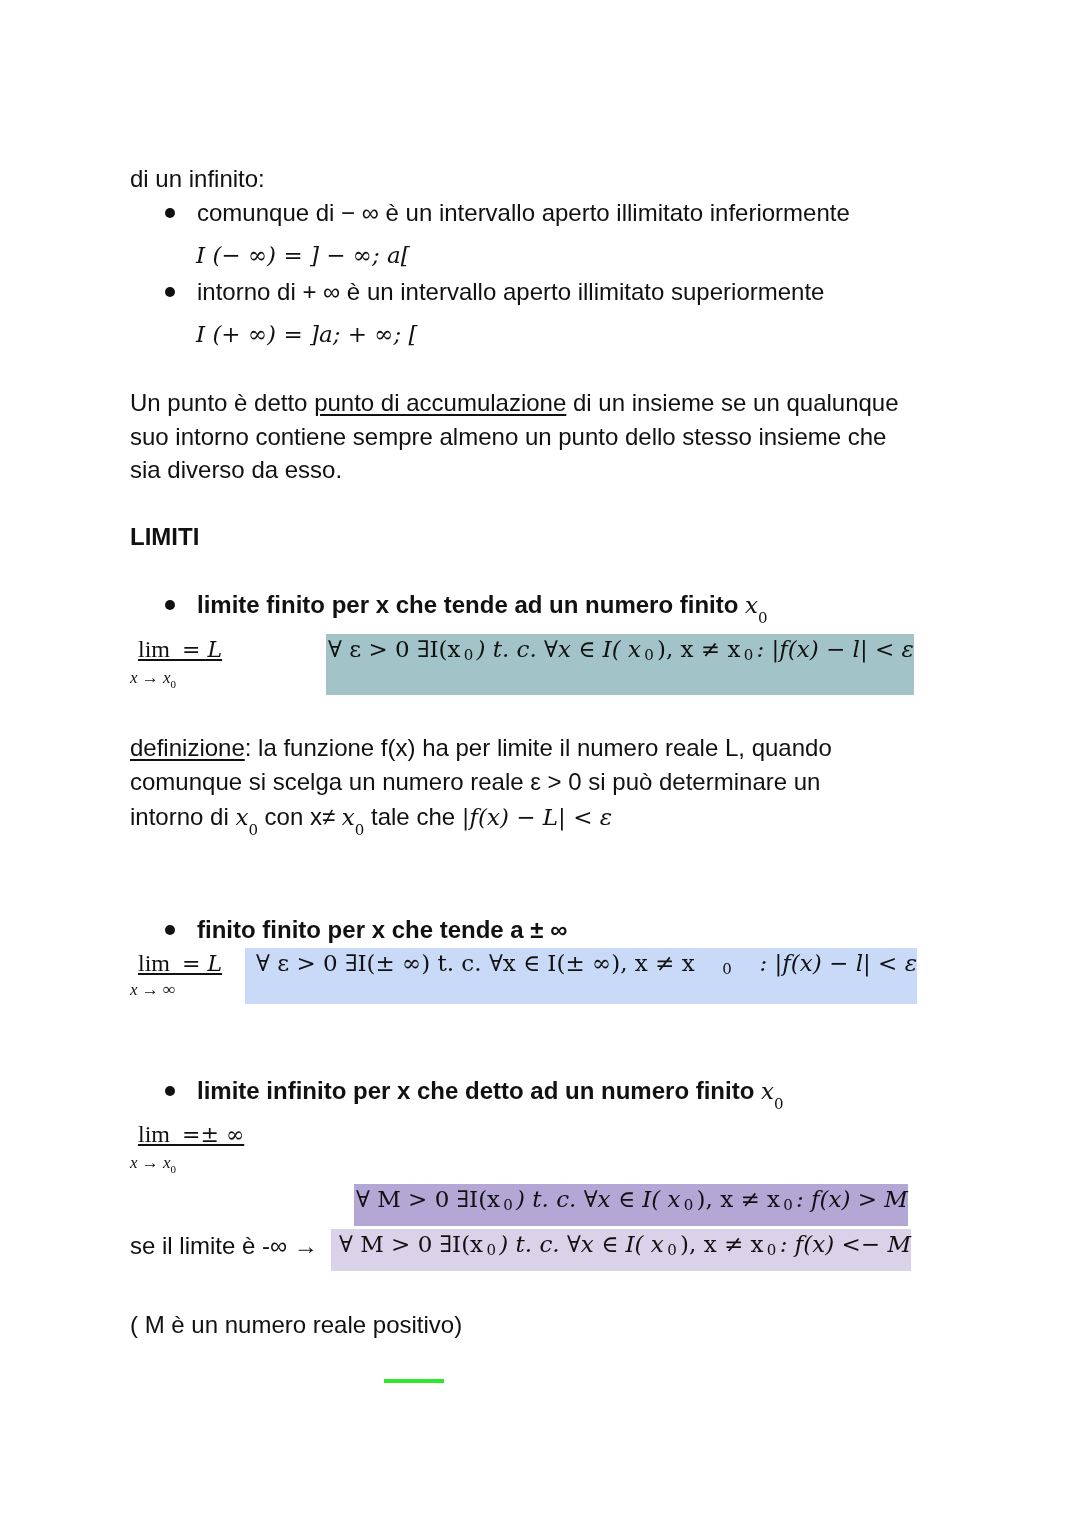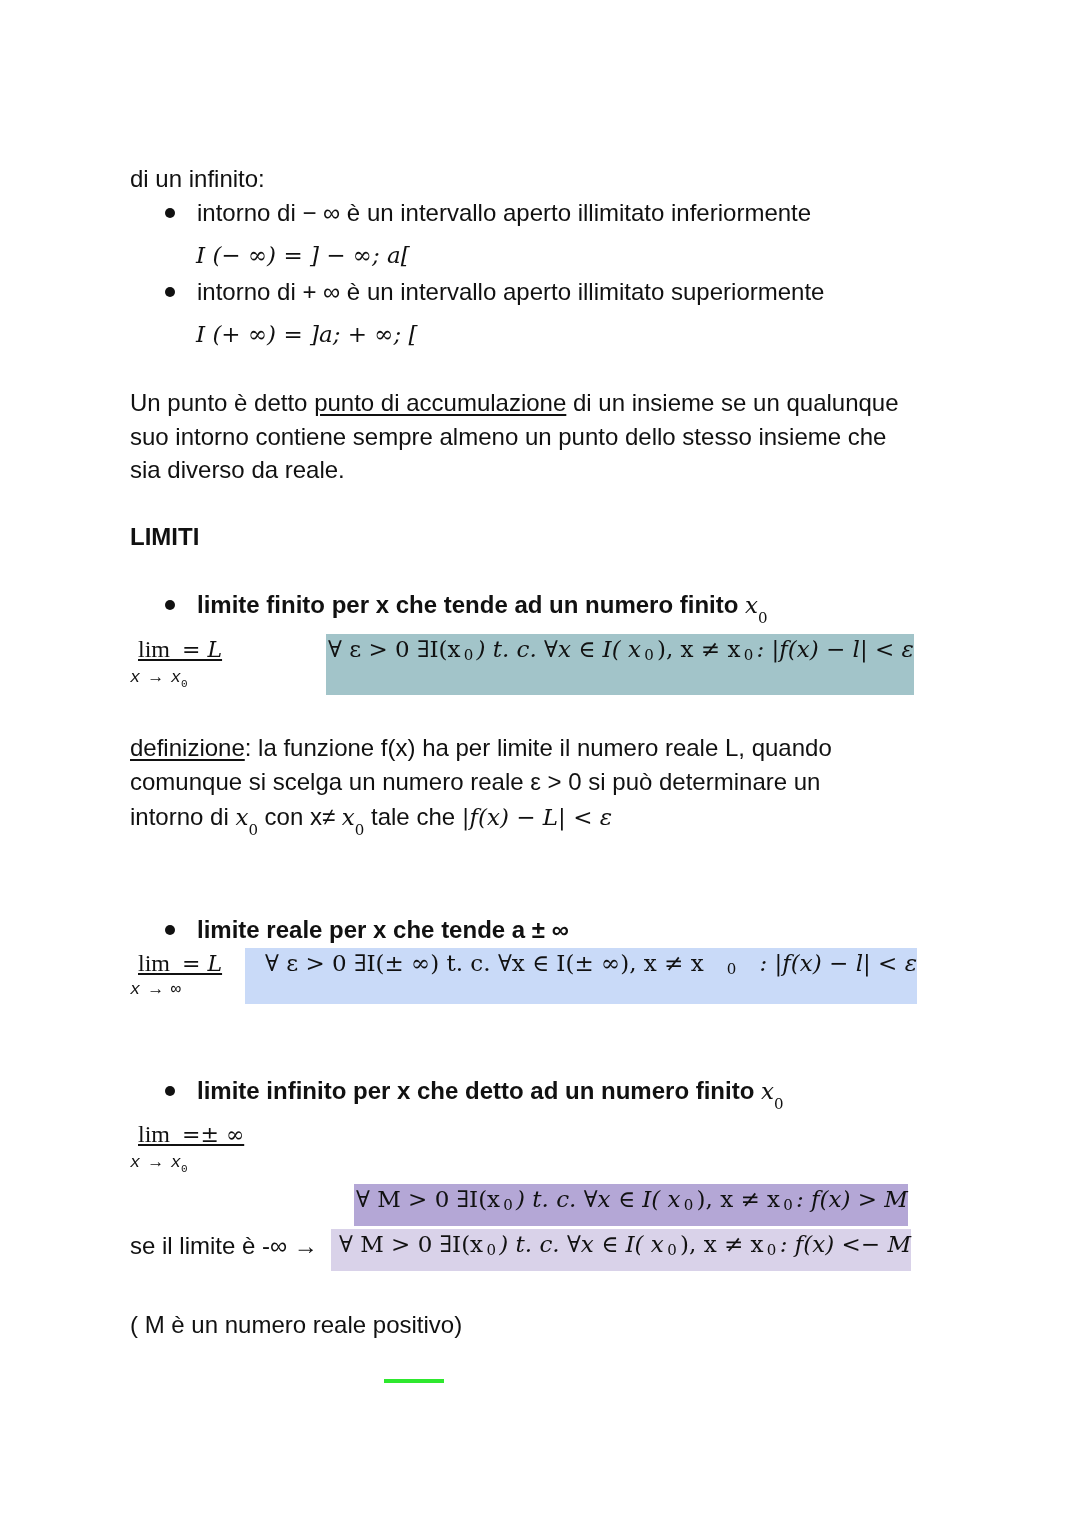--- a/index.html
+++ b/index.html
@@ -51,21 +51,21 @@
       font-size: 15px;
       position: relative;
       top: 10px;
     }
     .lim-word {
       font-family: "Liberation Serif", serif;
       font-size: 24px;
       text-decoration: underline;
     }
     .lim-under {
-      font-family: Liberation Mono, monospace;
+      font-family: Liberation Serif, serif;
       font-style: italic;
       font-size: 17px;
     }
     .box {
       position: absolute;
       display: flex;
       align-items: flex-start;
       padding-top: 2px;
       box-sizing: border-box;
       white-space: nowrap;
@@ -81,34 +81,34 @@
     }
   </style>
 </head>
 <body>
 
 <div class="page">
 
   <div class="abs txt" style="left:130px; top:162px;">di un infinito:</div>
 
   <div class="abs txt" style="left:165px; top:196px;">
-    <span class="bullet"></span><span>intorno di −  ∞ è un intervallo aperto illimitato inferiormente</span>
+    <span class="bullet"></span><span>comunque di −  ∞ è un intervallo aperto illimitato inferiormente</span>
   </div>
   <div class="abs math" style="left:196px; top:242px;">I  (−  ∞)  =  ] −  ∞; a[</div>
 
   <div class="abs txt" style="left:165px; top:275px;">
     <span class="bullet"></span><span>intorno di + ∞ è un intervallo aperto illimitato superiormente</span>
   </div>
   <div class="abs math" style="left:196px; top:321px;">I  (+  ∞)  =  ]a; +  ∞; [</div>
 
   <div class="abs txt" style="left:130px; top:420px;">suo intorno contiene sempre almeno un punto dello stesso insieme che</div>
   <div class="abs txt" style="left:130px; top:386px;">
     <span>Un punto è detto </span><span class="u">punto di accumulazione</span><span> di un insieme se un qualunque</span>
   </div>
-  <div class="abs txt" style="left:130px; top:453px;">sia diverso da reale.</div>
+  <div class="abs txt" style="left:130px; top:453px;">sia diverso da esso.</div>
 
   <div class="abs txt bold" style="left:130px; top:520px;">LIMITI</div>
 
   <div class="abs txt bold" style="left:165px; top:588px;">
     <span class="bullet"></span><span>limite finito per x che tende ad un numero finito</span> <span class="math" style="font-weight:normal;">x</span><span class="sub" style="font-weight:normal;">0</span>
   </div>
 
   <div class="abs lim-word" style="left:138px; top:636px;">
     <span>lim</span>&nbsp;&nbsp;<span class="math" style="font-size:22px;">=  L</span>
   </div>
@@ -128,29 +128,29 @@
 
   <div class="abs txt" style="left:130px; top:731px;">
     <span class="u">definizione</span><span>: la funzione f(x) ha per limite il numero reale L, quando</span>
   </div>
   <div class="abs txt" style="left:130px; top:765px;">comunque si scelga un numero reale ε &gt; 0 si può determinare un</div>
   <div class="abs txt" style="left:130px; top:800px;">
     <span>intorno di </span><span class="math">x</span><span class="sub">0</span><span> con x≠  </span><span class="math">x</span><span class="sub">0</span><span> tale  che </span><span class="math">|f(x)  −  L| &lt;  ε</span>
   </div>
 
   <div class="abs txt bold" style="left:165px; top:913px;">
-    <span class="bullet"></span><span>limite reale per x che tende a ± ∞</span>
+    <span class="bullet"></span><span>finito finito per x che tende a ± ∞</span>
   </div>
 
   <div class="abs lim-word" style="left:138px; top:950px;">
     <span>lim</span>&nbsp;&nbsp;<span class="math" style="font-size:22px;">=  L</span>
   </div>
   <div class="abs lim-under" style="left:130px; top:980px;">x → ∞</div>
 
-  <div class="box box-blue mathup" style="left:245px; top:948px; width:672px; height:56px; padding-left:20px;">
+  <div class="box box-blue mathup" style="left:245px; top:948px; width:672px; height:56px; padding-left:11px;">
     <span>∀ ε &gt; 0   ∃I(±  ∞) t. c. ∀x ∈ I(±  ∞), x ≠ x</span>
       <span class="sub">0</span>
       <span class="math">: |f(x)  −  l| &lt;  ε</span>
   </div>
 
   <div class="abs txt bold" style="left:165px; top:1074px;">
     <span class="bullet"></span><span>limite infinito per x che detto ad un numero finito</span> <span class="math" style="font-weight:normal;">x</span><span class="sub" style="font-weight:normal;">0</span>
   </div>
 
   <div class="abs lim-word" style="left:138px; top:1121px;">

